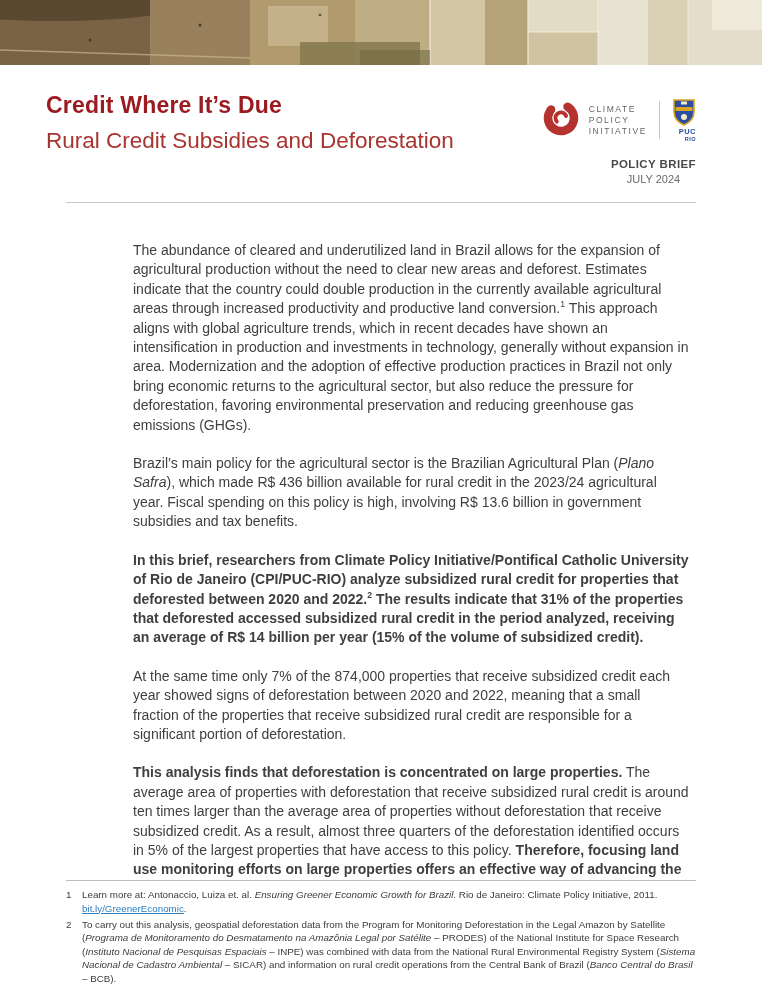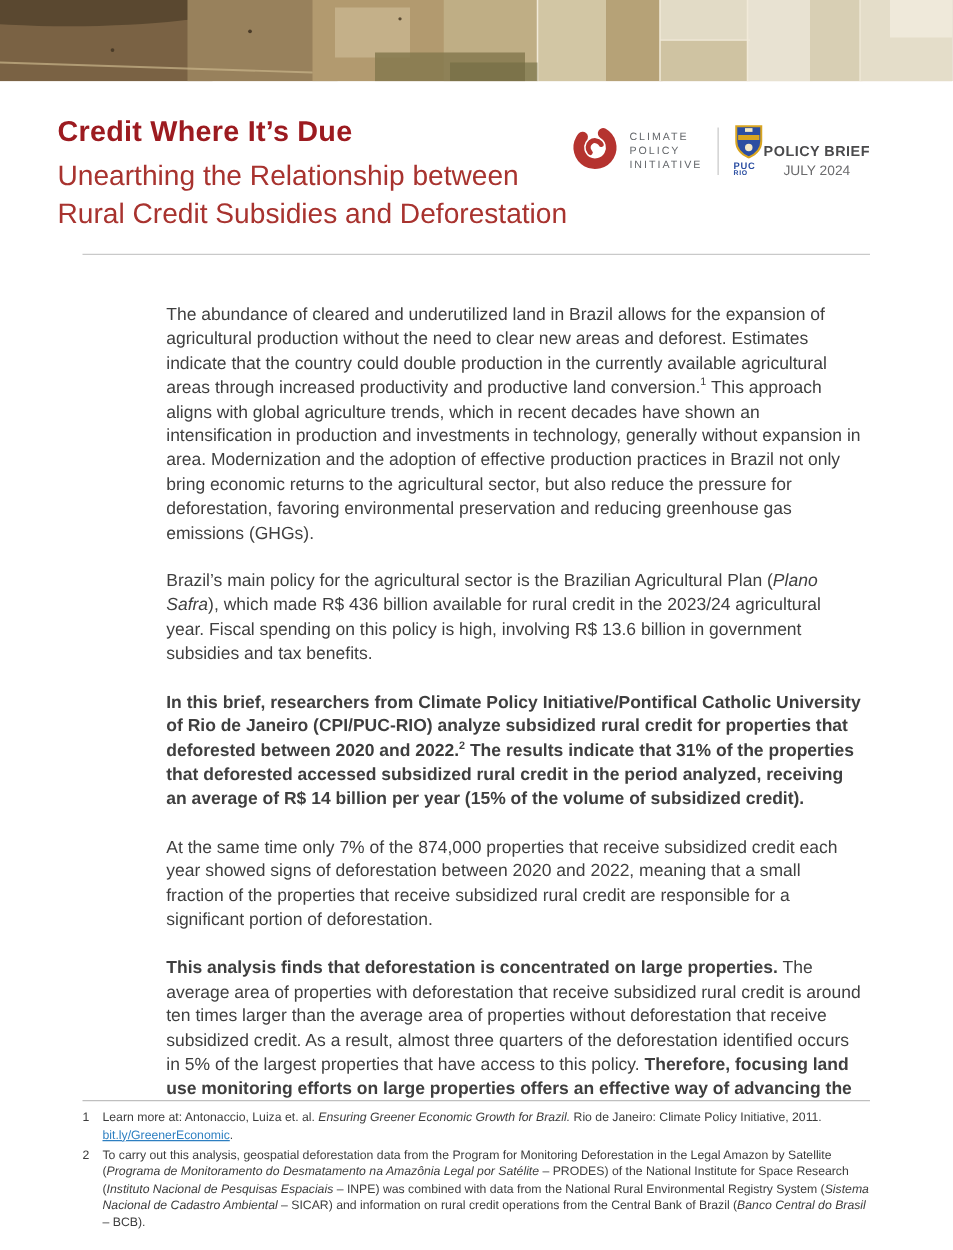--- a/index.html
+++ b/index.html
@@ -9,26 +9,26 @@
     font-family:"Liberation Sans","DejaVu Sans",sans-serif;
   }
   
   .banner{width:762px;height:65px;overflow:hidden;}
   .banner svg{display:block;}
   
   .header{display:flex;justify-content:space-between;align-items:flex-start;padding:27px 66px 0 46px;}
   .title{color:#9c1b20;font-size:23px;font-weight:700;margin:0 0 7px 0;line-height:27px;letter-spacing:0.2px;}
   .subtitle{color:#a8332f;font-size:22.5px;font-weight:400;margin:0;line-height:30px;}
   .subtitle-line{display:block;}
-  .header-right{display:flex;align-items:flex-end;padding-top:6px;}
+  .header-right{display:flex;flex-direction:column;align-items:flex-end;padding-top:6px;}
   .logo-row{display:flex;align-items:center;}
   .cpi-mark{display:inline-block;margin-right:8px;}
   .cpi-text{display:flex;flex-direction:column;font-size:8.5px;letter-spacing:1.6px;color:#63666a;line-height:11px;font-weight:500;}
   .logo-divider{display:inline-block;width:1px;height:38px;background:#c9c9c9;margin:0 12px;}
-  .puc-logo{display:flex;flex-direction:column;align-items:flex-start;line-height:1;}
+  .puc-logo{display:flex;flex-direction:column;align-items:flex-end;line-height:1;}
   .puc-label{font-size:7.5px;font-weight:700;color:#2b4ea2;margin-top:2px;letter-spacing:0.5px;}
   .puc-sublabel{font-size:5.5px;font-weight:700;color:#2b4ea2;margin-top:1px;letter-spacing:0.5px;}
   .brief-meta{text-align:center;margin-top:16px;}
   .brief-type{font-weight:700;font-size:11.5px;color:#4a4a4c;letter-spacing:0.4px;}
   .brief-date{font-size:11px;color:#6a6a6c;margin-top:3px;}
   .header-rule{border:none;border-top:1px solid #c9c9c9;margin:17px 66px 0 66px;}
   
   .content{margin:38px 72px 0 133px;}
   .section-title{color:#a3242a;font-size:21px;font-weight:700;margin:0 0 16px 0;letter-spacing:0.2px;}
   .content p{font-size:14px;line-height:19.4px;margin:0 0 19px 0;color:#3f3f3f;}
@@ -78,21 +78,20 @@
       <circle cx="200" cy="25" r="1.5" fill="#4a3b28"></circle>
       <circle cx="320" cy="15" r="1.3" fill="#5a4a33"></circle>
       <rect x="360" y="50" width="70" height="15" fill="#6f6a41" opacity="0.6"></rect>
     </svg>
   </div>
 
   <header class="header">
     <div class="header-left">
       <h1 class="title">Credit Where It’s Due</h1>
       <h2 class="subtitle">
-        <span class="subtitle-line">Unearthing the Relationship between</span>
         <span class="subtitle-line">Rural Credit Subsidies and Deforestation</span>
       </h2>
     </div>
     <div class="header-right">
       <div class="logo-row">
         <span class="cpi-mark">
           <svg width="40" height="40" viewBox="0 0 40 40">
             <circle cx="20" cy="20" r="13" fill="none" stroke="#b5332f" stroke-width="8.5" pathLength="100" stroke-dasharray="78 22" stroke-linecap="round" transform="rotate(-60 20 20)"></circle>
             <circle cx="20" cy="20" r="5.5" fill="none" stroke="#b5332f" stroke-width="4" pathLength="100" stroke-dasharray="55 45" stroke-linecap="round" transform="rotate(140 20 20)"></circle>
           </svg>

